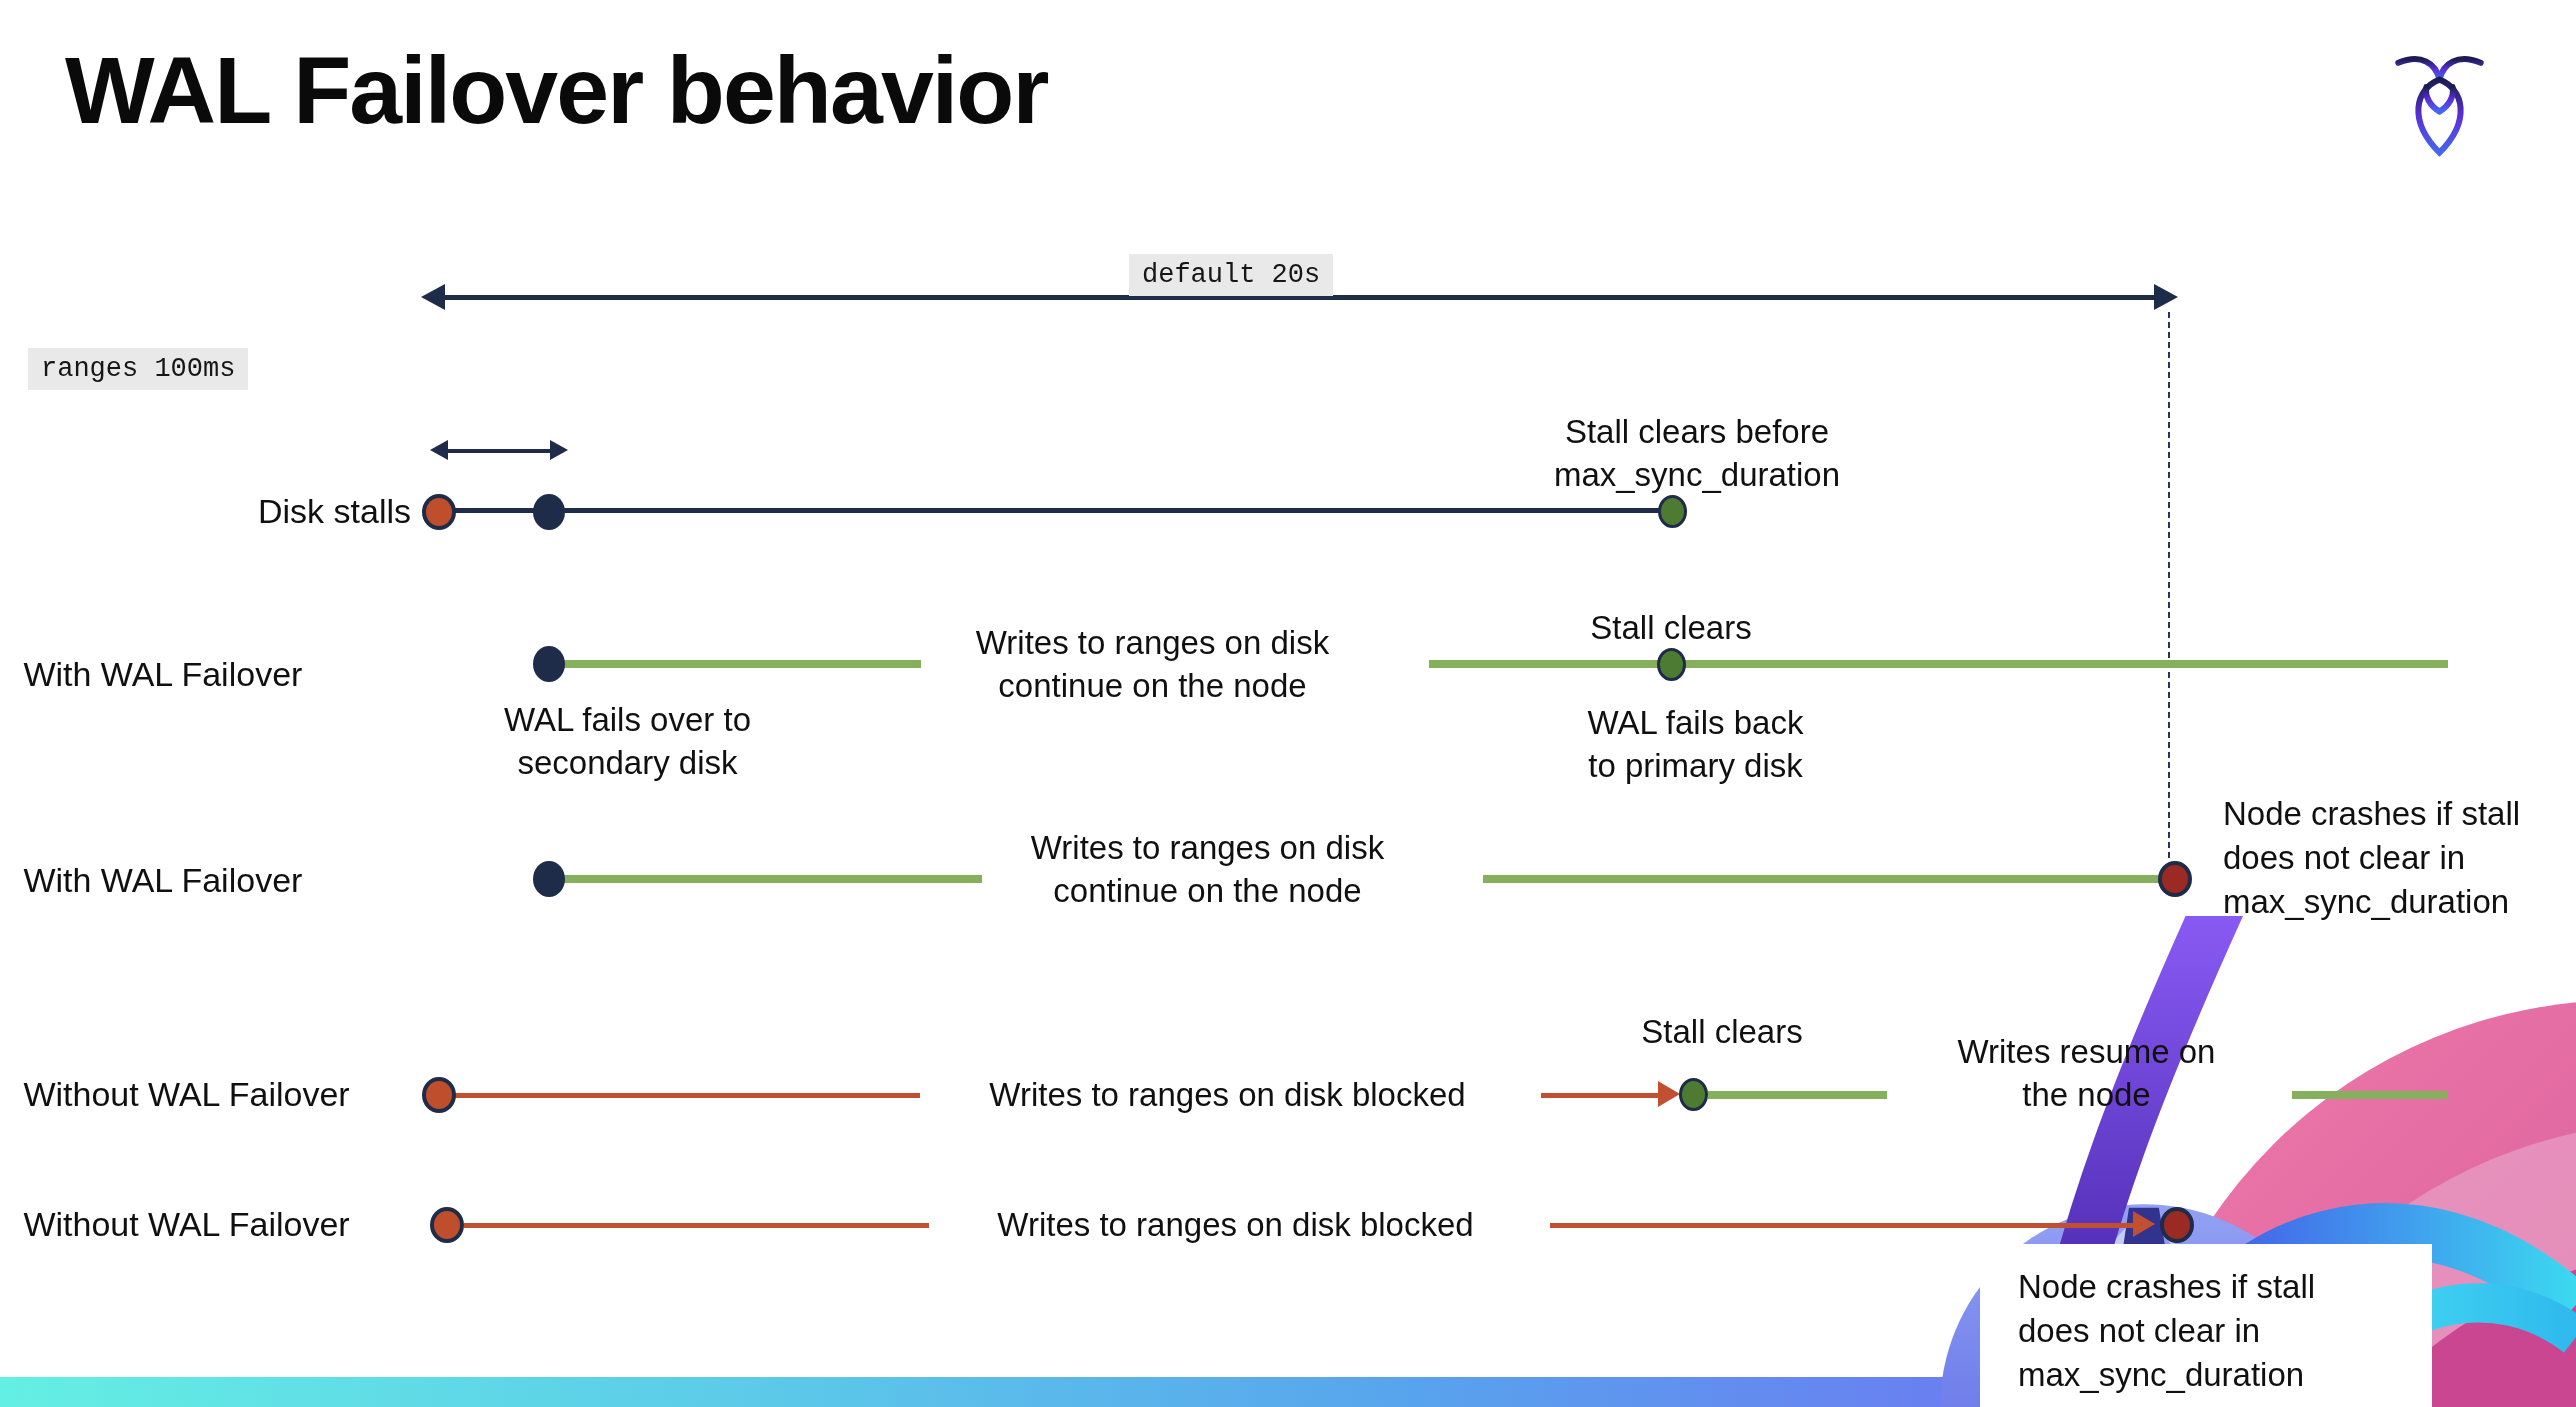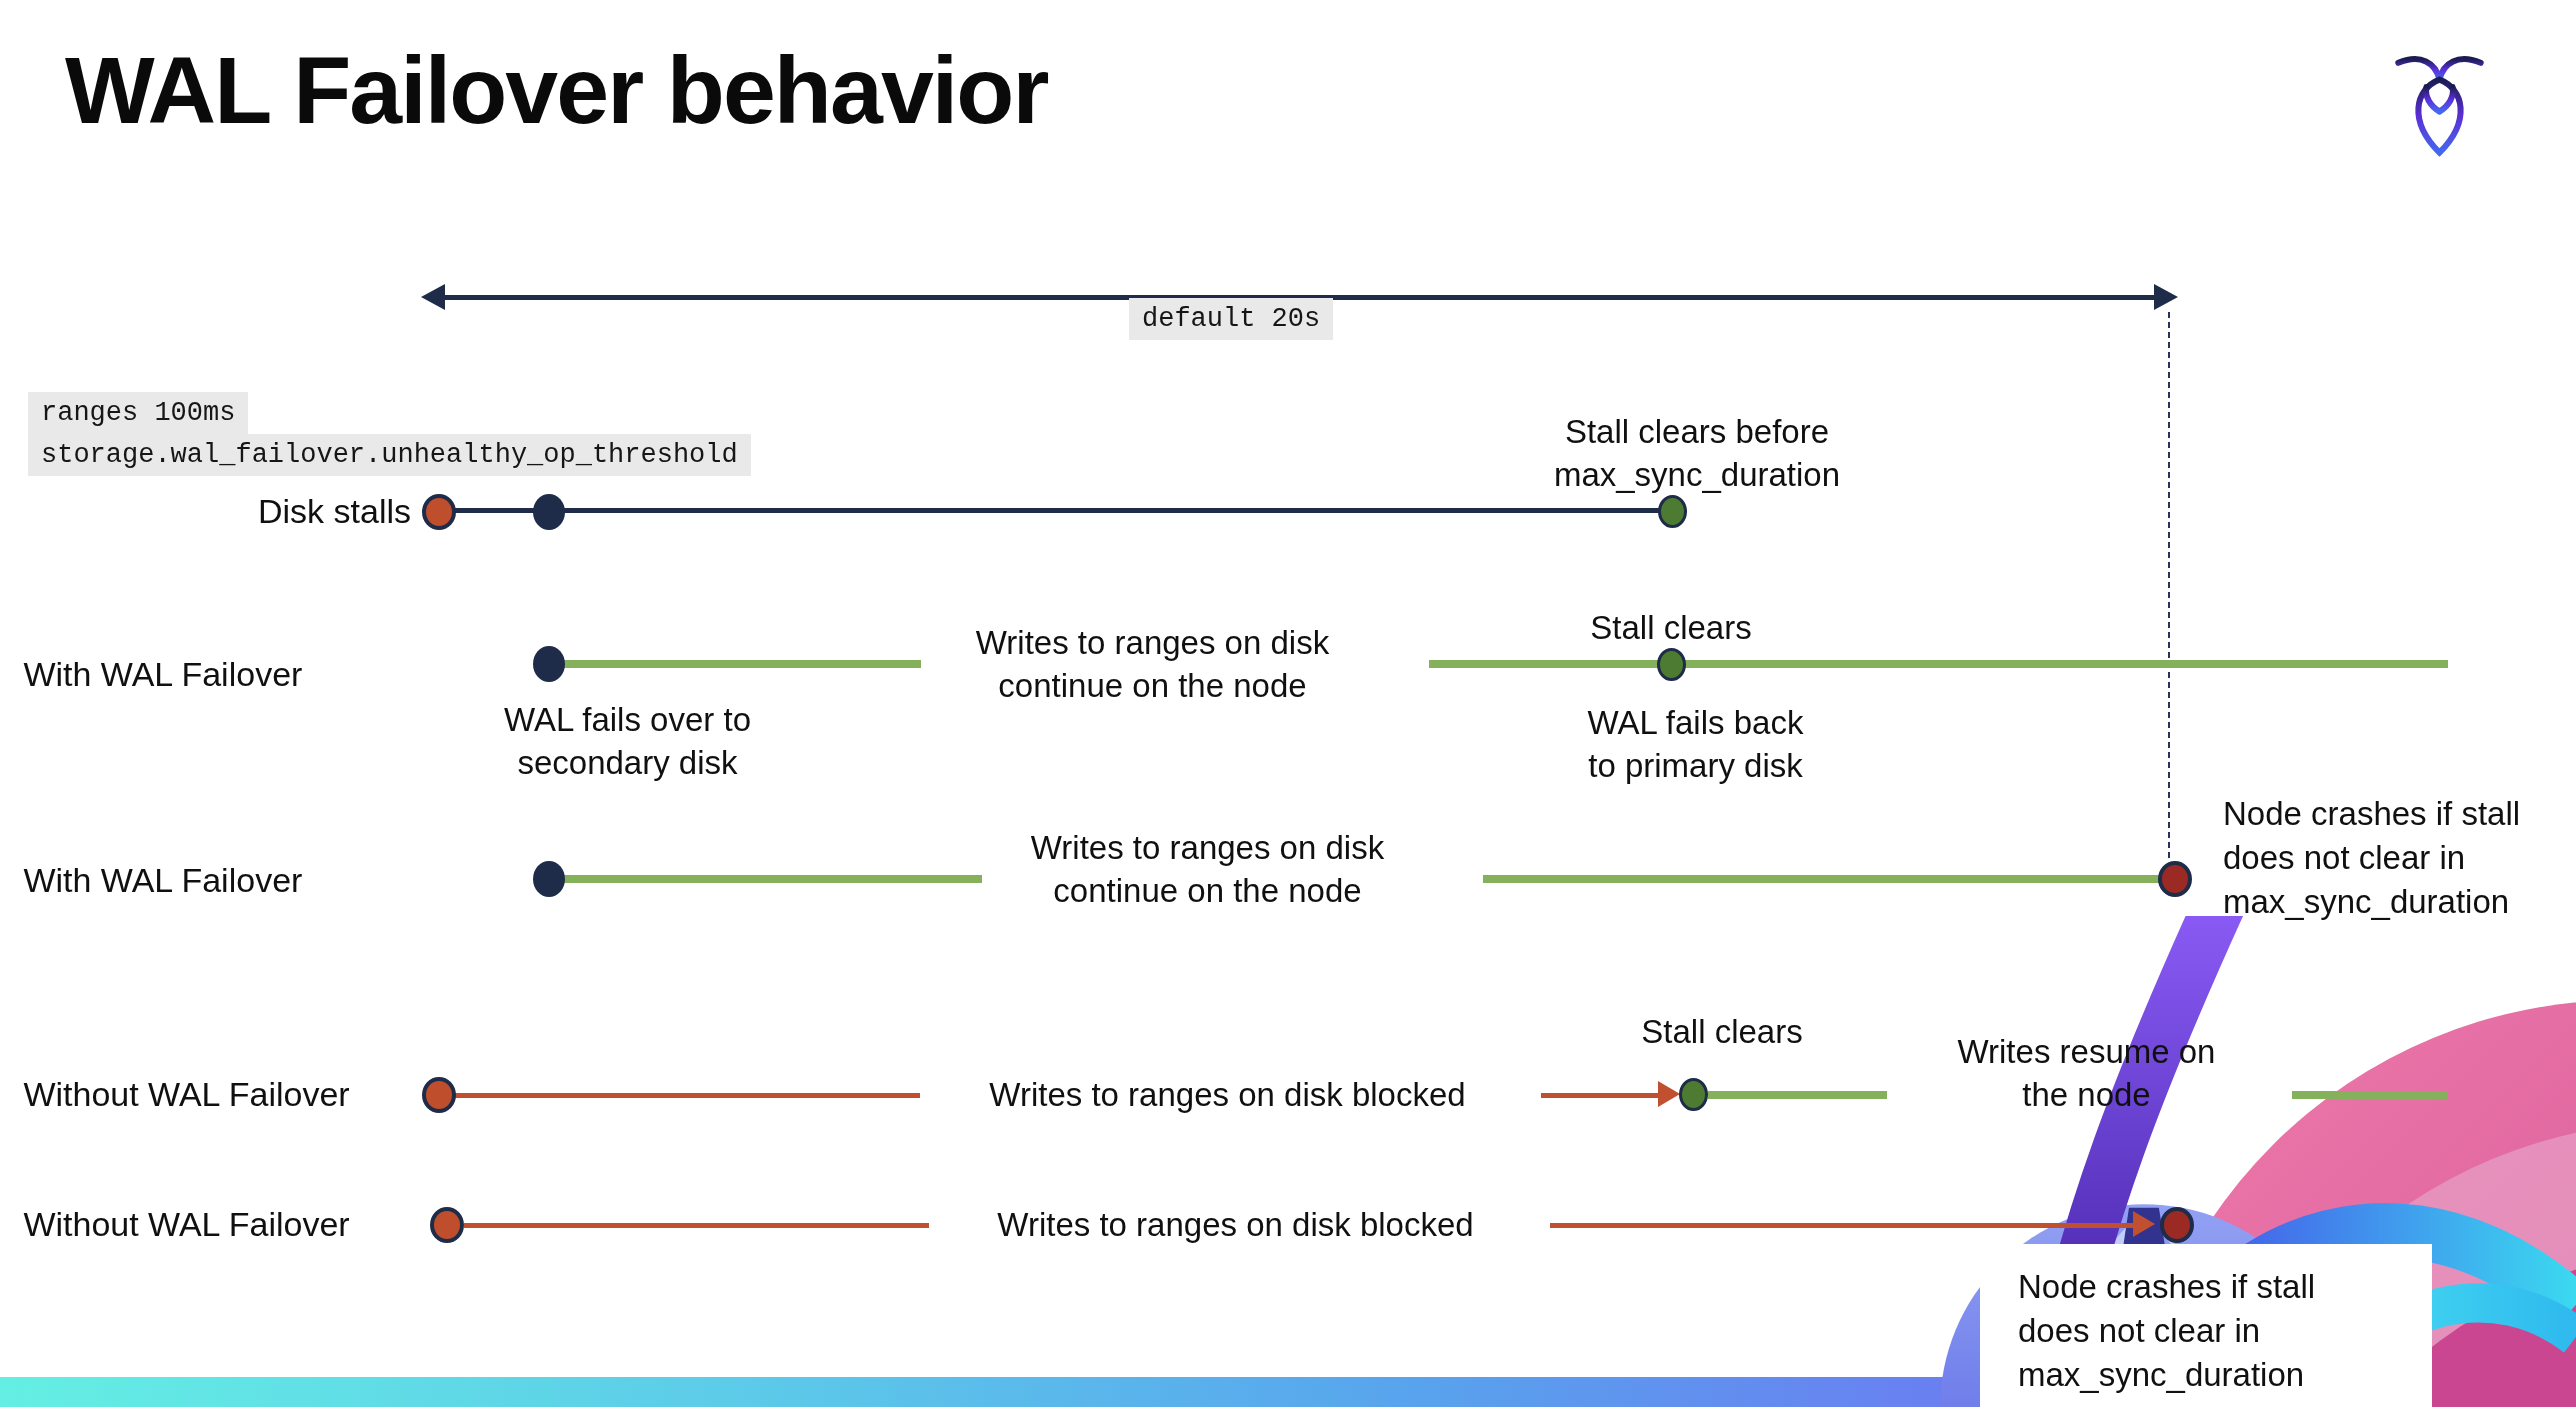--- a/index.html
+++ b/index.html
@@ -7,21 +7,21 @@
     position:relative;width:2576px;height:1408px;background:#ffffff;overflow:hidden;
     font-family:"Liberation Sans","DejaVu Sans",sans-serif;color:#101010;
   }
   .title{
     position:absolute;left:65px;top:36px;font-size:95px;font-weight:bold;
     letter-spacing:-1.9px;color:#0a0a0a;z-index:6;white-space:nowrap;
   }
   .mono{
     position:absolute;font-family:"Liberation Mono","DejaVu Sans Mono",monospace;
     font-size:27px;line-height:31px;background:#e9e9e9;color:#161616;
-    padding:5.6px 13px;white-space:pre;z-index:5;margin-top:44px;
+    padding:5.6px 13px;white-space:pre;z-index:5;
   }
   .txt{position:absolute;font-size:33px;line-height:43px;color:#101010;white-space:pre-line;z-index:5;}
   .center{text-align:center;}
   .right{text-align:right;}
   .row-label{font-size:34px;white-space:nowrap;}
   .hline{position:absolute;z-index:3;}
   .navy-l{background:#1e2b49;height:4.7px;}
   .green-l{background:#85b05c;height:7.5px;}
   .red-l{background:#c0502f;height:4.7px;}
   .dot{position:absolute;border-radius:50%;box-sizing:border-box;z-index:4;}
@@ -111,21 +111,20 @@
   </svg>
 
   <div class="hline navy-l" style="left:439px;top:295px;width:1720px;"></div>
   <div class="tri tri-left-navy" style="left:421px;top:284px;"></div>
   <div class="tri tri-right-navy" style="left:2154px;top:284px;"></div>
   <div class="mono" style="left:1129px;top:254px;">default 20s</div>
 
   <div class="dashed-v" style="left:2168px;top:312px;height:546px;"></div>
 
   <div class="mono" style="left:28px;top:348px;">ranges 100ms</div>
-  <div class="mono" style="left:28px;top:390px;">storage.wal_failover.unhealthy_op_threshold</div>
   <div class="hline navy-l" style="left:447px;top:449px;width:105px;height:3.7px;"></div>
   <div class="tri tri-left-sm" style="left:430px;top:440px;"></div>
   <div class="tri tri-right-sm" style="left:550px;top:440px;"></div>
 
   <div>
     <div class="txt row-label right" style="left:131px;top:490px;width:280px;">Disk stalls</div>
     <div class="hline navy-l" style="left:438px;top:508px;width:1235px;"></div>
     <div class="dot red-dot" style="left:422px;top:494px;"></div>
     <div class="dot navy-dot" style="left:533px;top:494px;"></div>
     <div class="dot green-dot" style="left:1658px;top:495px;"></div>

